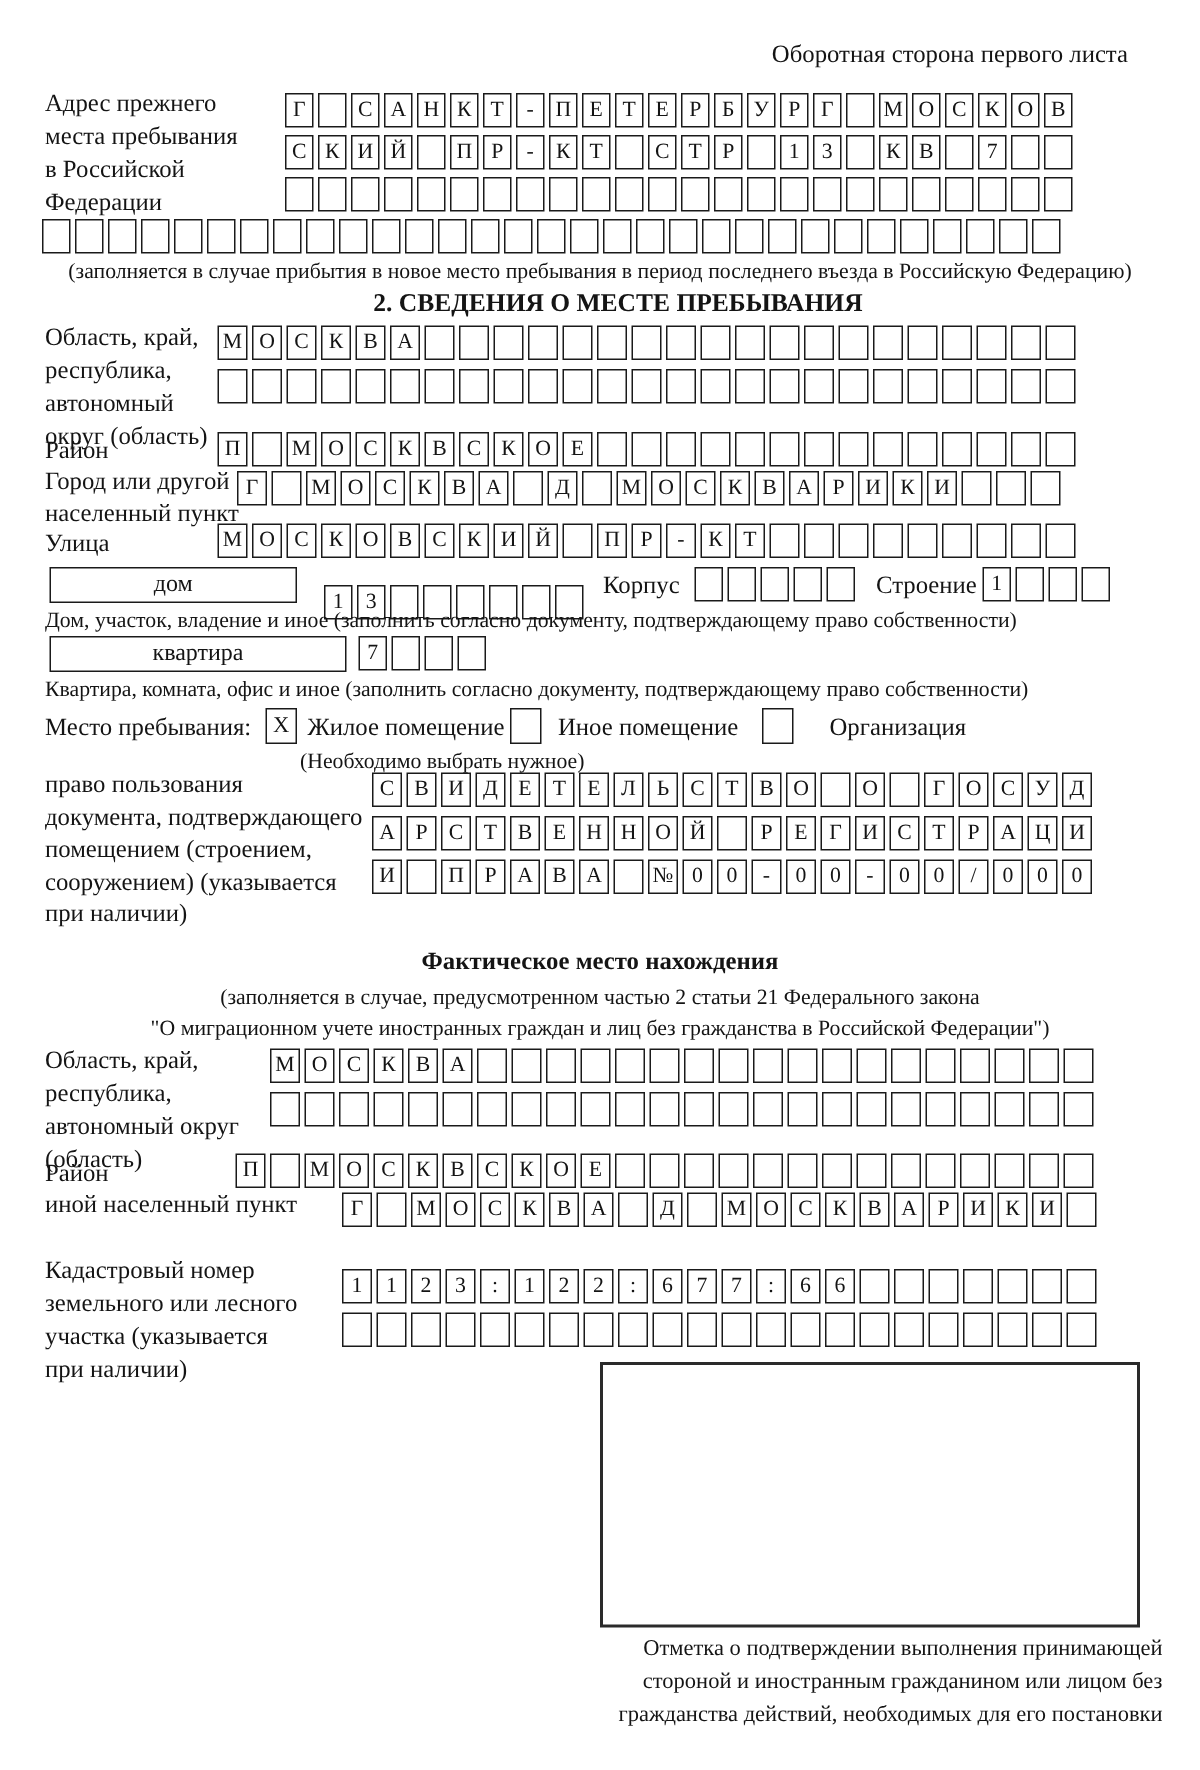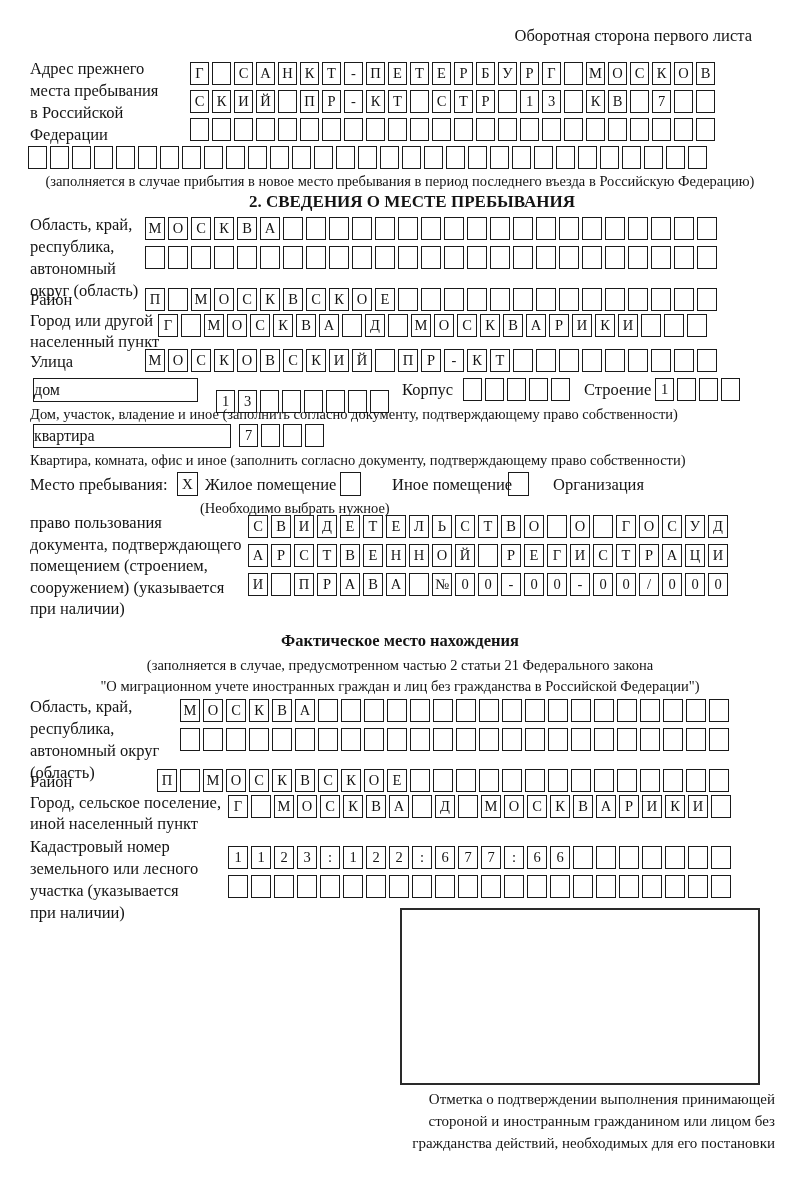--- a/index.html
+++ b/index.html
@@ -6,21 +6,21 @@
   body{width:800px;height:1180px;position:relative;font-family:"Liberation Serif",serif;color:#141414;overflow:hidden;}
   .abs{position:absolute;}
   .lbl{font-size:16.5px;line-height:22px;}
   .small{font-size:14.5px;line-height:19px;}
   .bold{font-weight:bold;}
   .center{text-align:center;width:800px;left:0;}
   .crow{position:absolute;white-space:nowrap;}
   .cell{display:inline-block;width:18px;height:21px;border:1.6px solid #1a1a1a;margin-right:3px;
         text-align:center;font-size:14.5px;line-height:21px;vertical-align:top;}
   .narrow .cell{width:17px;}
-  .fieldbox{position:absolute;border:1.6px solid #1a1a1a;height:22px;
+  .fieldbox{position:absolute;border:1.6px solid #1a1a1a;height:22px;text-align:center;
             font-size:16px;line-height:22px;}
   .checkbox{position:absolute;display:inline-block;width:19px;height:22px;border:1.6px solid #1a1a1a;
             text-align:center;font-size:15px;line-height:22px;}
   .stampbox{position:absolute;border:2px solid #2a2a2a;background:#fff;}
 </style>
 </head>
 <body>
 
 <div class="abs lbl" style="top:25px;right:48px;">Оборотная сторона первого листа</div>
 
@@ -68,21 +68,21 @@
 <div class="abs small" style="left:30px;top:405px;">Дом, участок, владение и иное (заполнить согласно документу, подтверждающему право собственности)</div>
 
 <div class="fieldbox" style="left:33px;top:424px;width:196px;">квартира</div>
 <div class="crow narrow" style="left:239px;top:424px;"><span class="cell">7</span><span class="cell"></span><span class="cell"></span><span class="cell"></span></div>
 <div class="abs small" style="left:30px;top:451px;">Квартира, комната, офис и иное (заполнить согласно документу, подтверждающему право собственности)</div>
 
 <div class="abs lbl" style="left:30px;top:474px;">Место пребывания:</div>
 <span class="checkbox" style="left:177px;top:472px;">X</span>
 <div class="abs lbl" style="left:205px;top:474px;">Жилое помещение</div>
 <span class="checkbox" style="left:340px;top:472px;"></span>
-<div class="abs lbl" style="left:392px;top:474px;font-family:Liberation Serif, serif;">Иное помещение</div>
+<div class="abs lbl" style="left:372px;top:474px;font-family:Liberation Serif, serif;">Иное помещение</div>
 <span class="checkbox" style="left:508px;top:472px;"></span>
 <div class="abs lbl" style="left:553px;top:474px;">Организация</div>
 <div class="abs small" style="left:200px;top:499px;width:320px;text-align:left;">(Необходимо выбрать нужное)</div>
 
 <div class="abs lbl" style="left:30px;top:512px;line-height:21.5px;">
     <div>право пользования</div>
     <div>документа, подтверждающего</div>
     <div>помещением (строением,</div>
     <div>сооружением) (указывается</div>
     <div>при наличии)</div>
@@ -101,21 +101,20 @@
     <div>автономный округ</div>
     <div>(область)</div>
   </div>
 <div class="crow" style="left:180px;top:699px;"><span class="cell">М</span><span class="cell">О</span><span class="cell">С</span><span class="cell">К</span><span class="cell">В</span><span class="cell">А</span><span class="cell"></span><span class="cell"></span><span class="cell"></span><span class="cell"></span><span class="cell"></span><span class="cell"></span><span class="cell"></span><span class="cell"></span><span class="cell"></span><span class="cell"></span><span class="cell"></span><span class="cell"></span><span class="cell"></span><span class="cell"></span><span class="cell"></span><span class="cell"></span><span class="cell"></span><span class="cell"></span></div>
 <div class="crow" style="left:180px;top:728px;"><span class="cell"></span><span class="cell"></span><span class="cell"></span><span class="cell"></span><span class="cell"></span><span class="cell"></span><span class="cell"></span><span class="cell"></span><span class="cell"></span><span class="cell"></span><span class="cell"></span><span class="cell"></span><span class="cell"></span><span class="cell"></span><span class="cell"></span><span class="cell"></span><span class="cell"></span><span class="cell"></span><span class="cell"></span><span class="cell"></span><span class="cell"></span><span class="cell"></span><span class="cell"></span><span class="cell"></span></div>
 
 <div class="abs lbl" style="left:30px;top:771px;">Район</div>
 <div class="crow" style="left:157px;top:769px;"><span class="cell">П</span><span class="cell"></span><span class="cell">М</span><span class="cell">О</span><span class="cell">С</span><span class="cell">К</span><span class="cell">В</span><span class="cell">С</span><span class="cell">К</span><span class="cell">О</span><span class="cell">Е</span><span class="cell"></span><span class="cell"></span><span class="cell"></span><span class="cell"></span><span class="cell"></span><span class="cell"></span><span class="cell"></span><span class="cell"></span><span class="cell"></span><span class="cell"></span><span class="cell"></span><span class="cell"></span><span class="cell"></span><span class="cell"></span></div>
 
 <div class="abs lbl" style="left:30px;top:792px;line-height:21px;">
-    <div>Город, сельское поселение,</div>
     <div>иной населенный пункт</div>
   </div>
 <div class="crow" style="left:228px;top:795px;"><span class="cell">Г</span><span class="cell"></span><span class="cell">М</span><span class="cell">О</span><span class="cell">С</span><span class="cell">К</span><span class="cell">В</span><span class="cell">А</span><span class="cell"></span><span class="cell">Д</span><span class="cell"></span><span class="cell">М</span><span class="cell">О</span><span class="cell">С</span><span class="cell">К</span><span class="cell">В</span><span class="cell">А</span><span class="cell">Р</span><span class="cell">И</span><span class="cell">К</span><span class="cell">И</span><span class="cell"></span></div>
 
 <div class="abs lbl" style="left:30px;top:836px;">
     <div>Кадастровый номер</div>
     <div>земельного или лесного</div>
     <div>участка (указывается</div>
     <div>при наличии)</div>
   </div>

